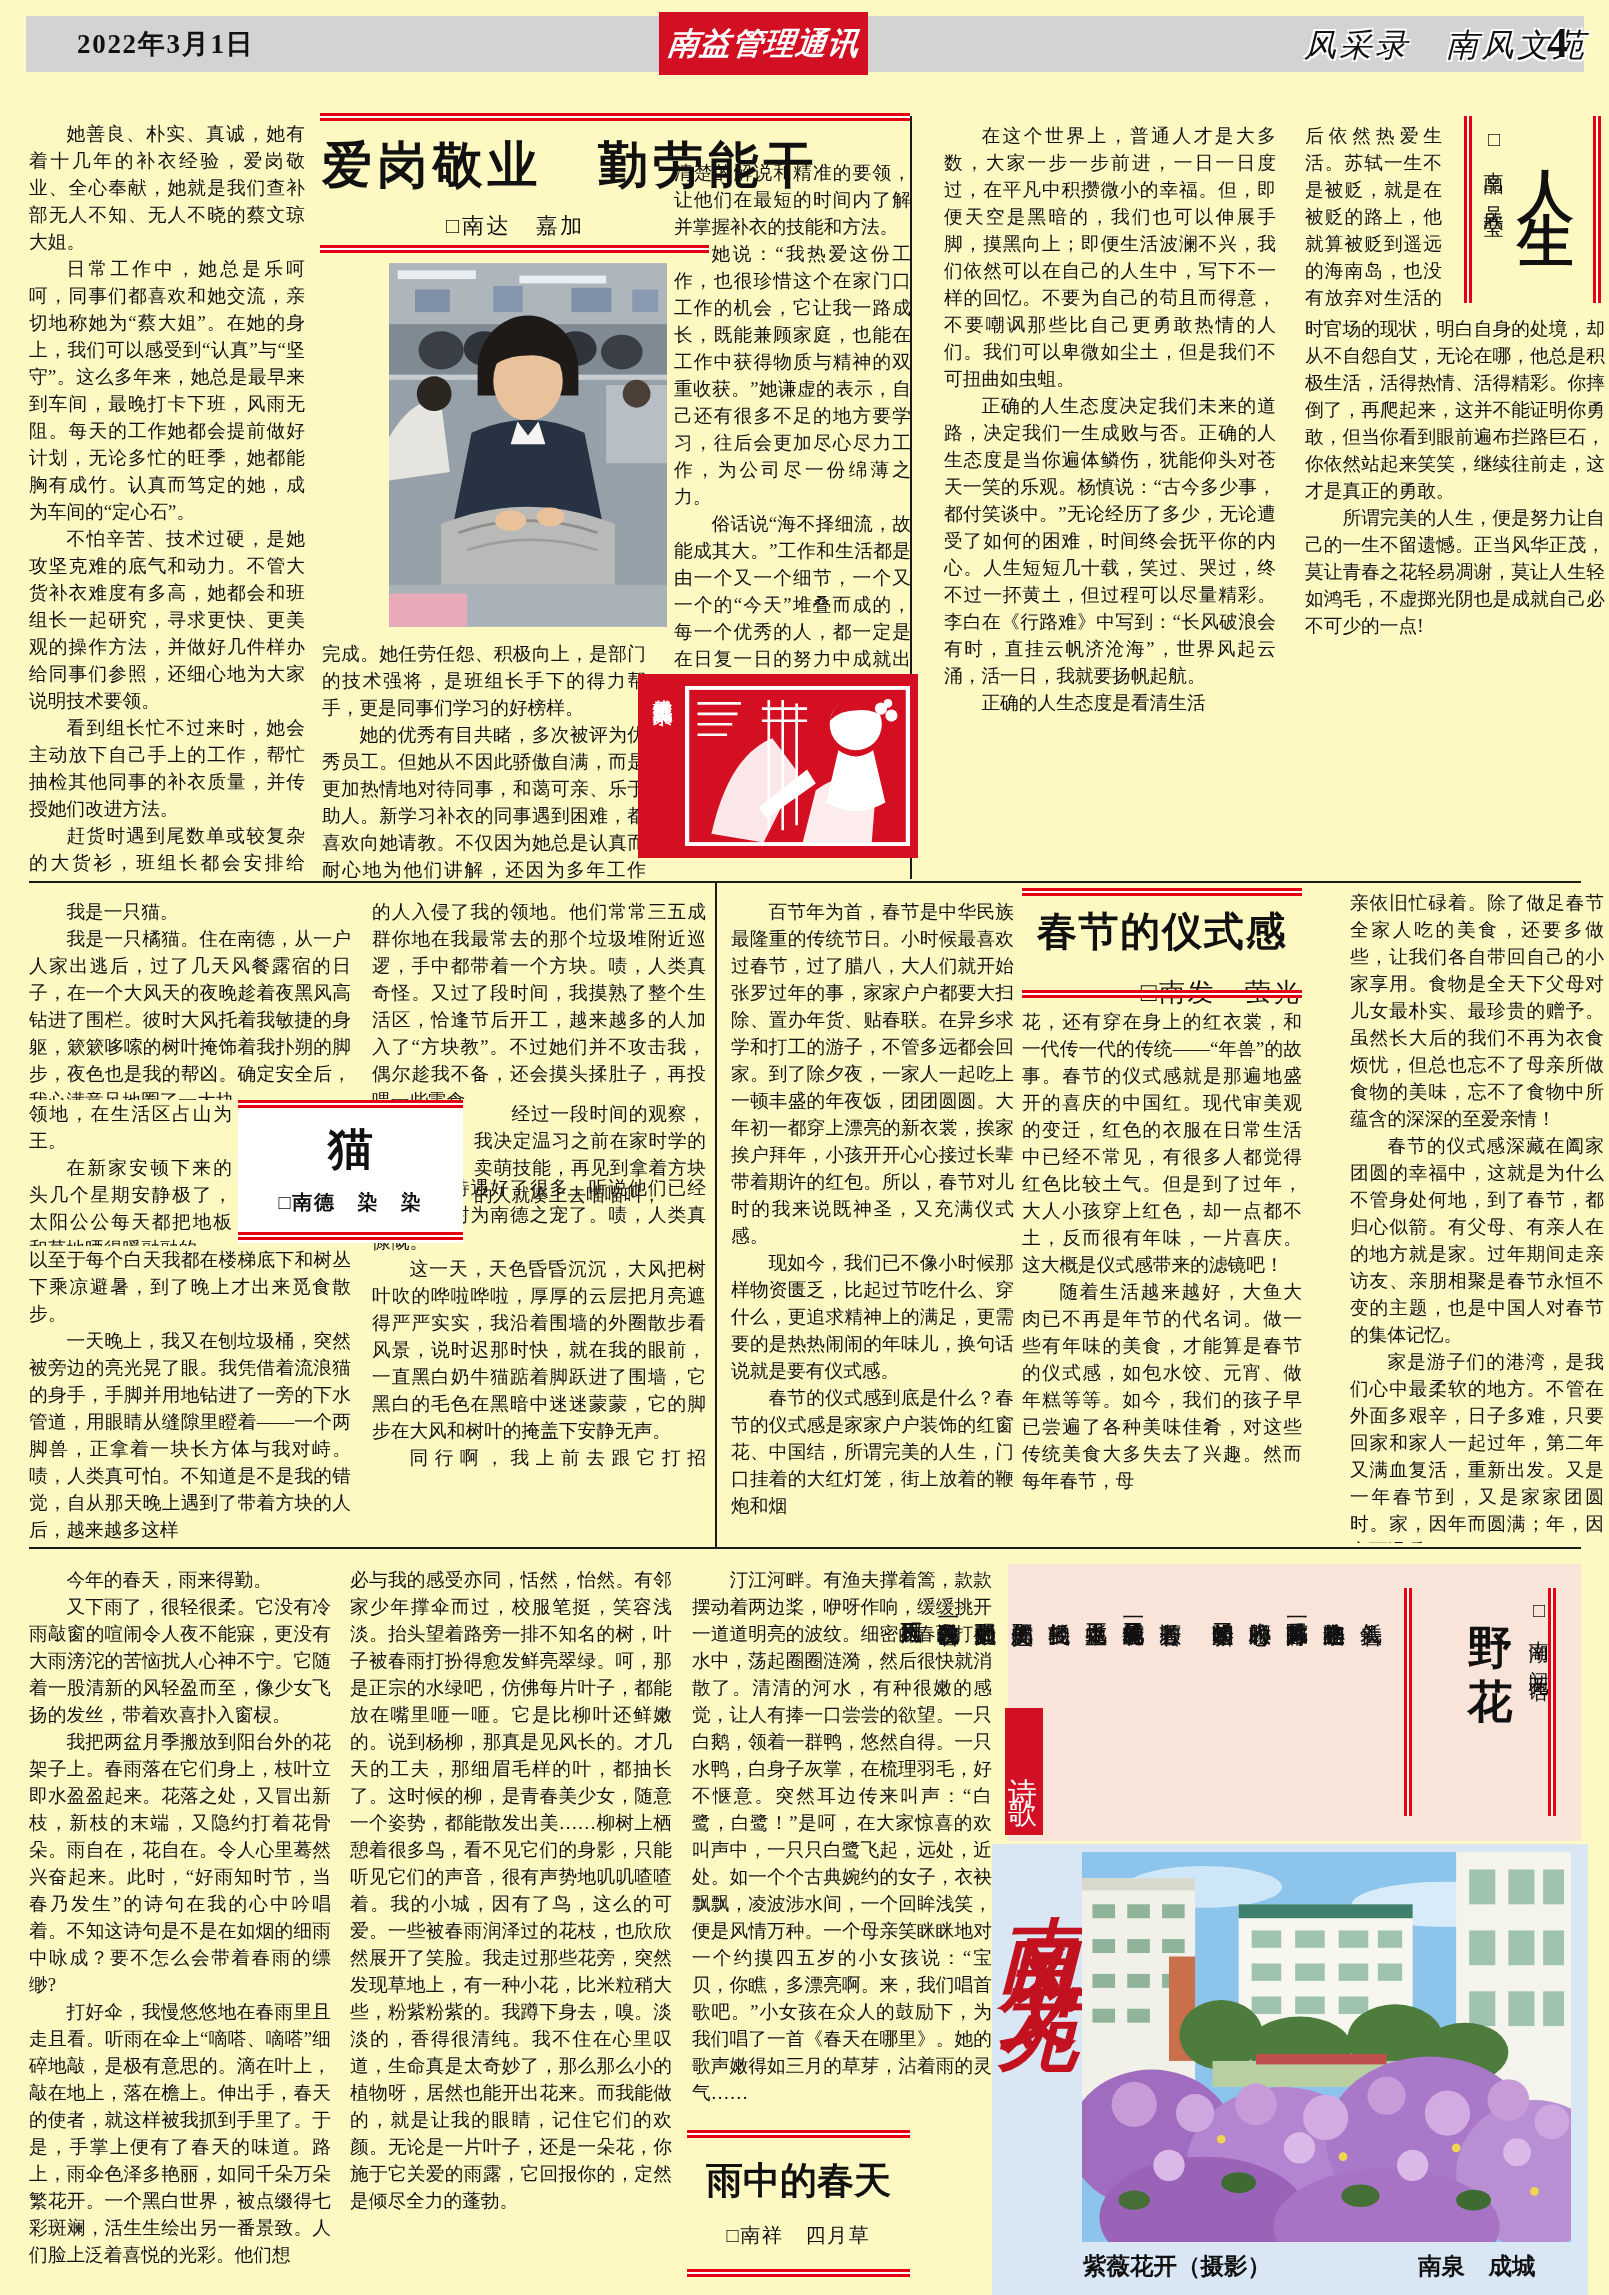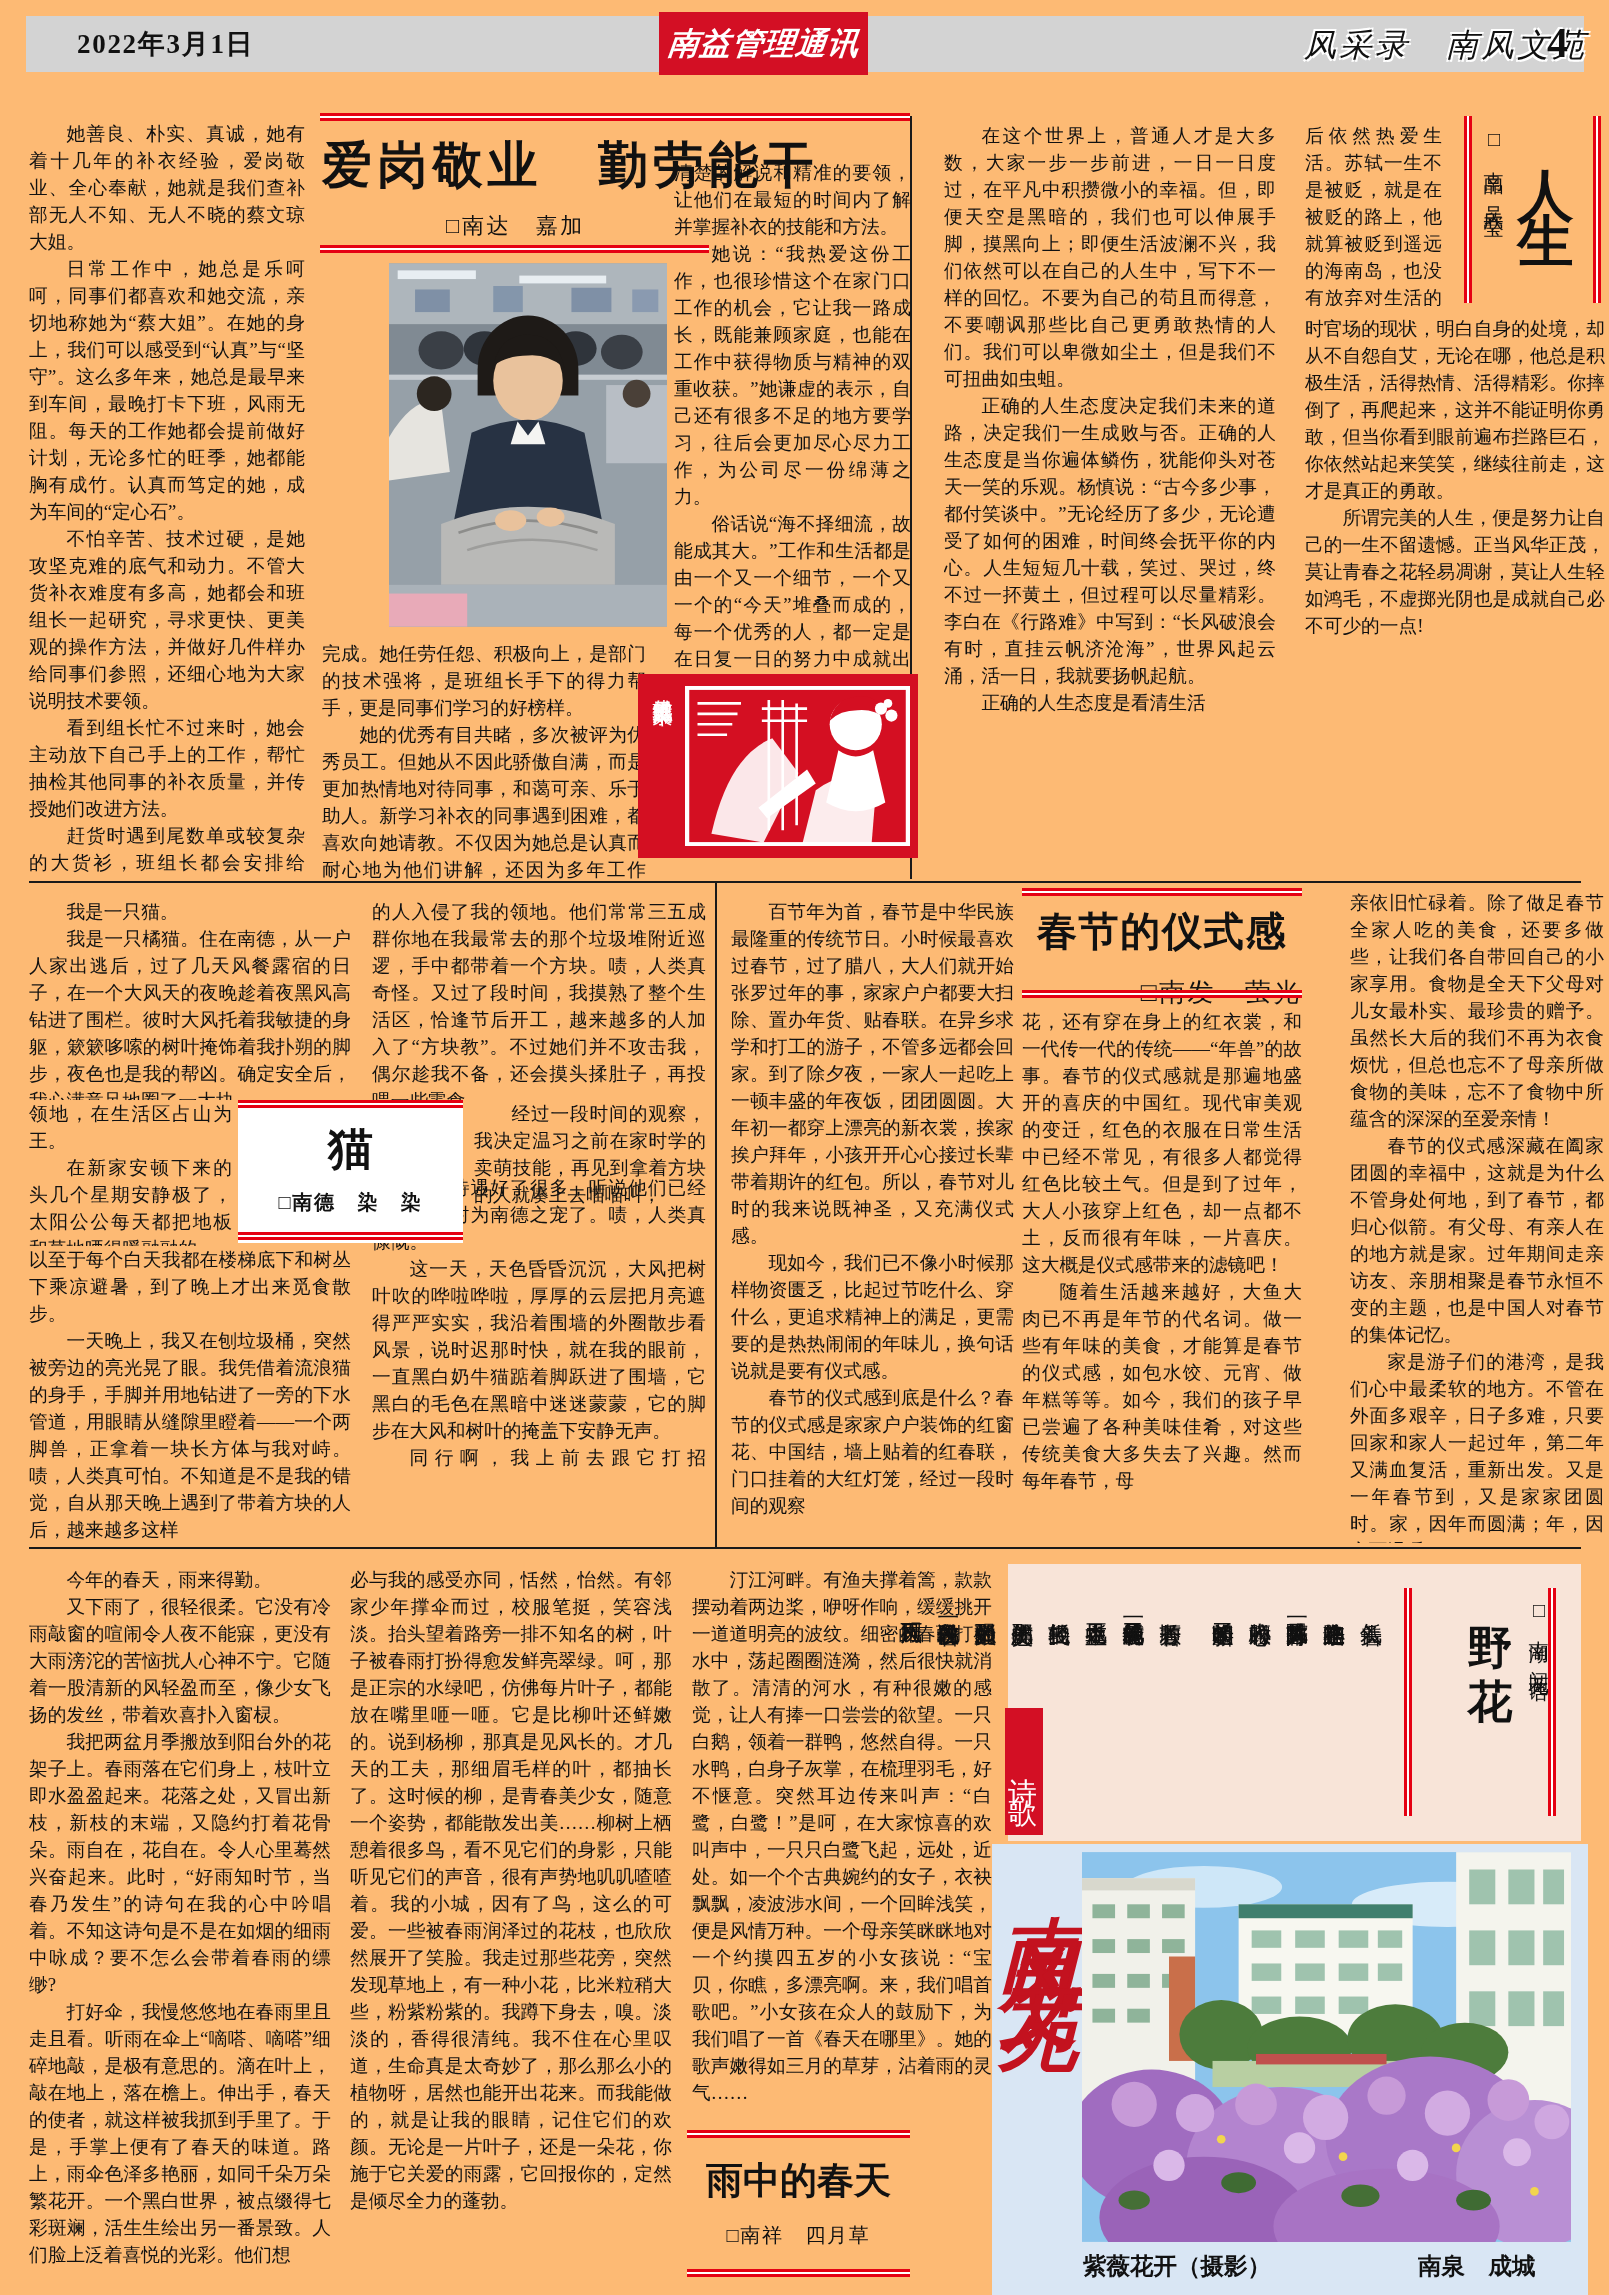--- a/index.html
+++ b/index.html
@@ -1,16 +1,16 @@
 <!DOCTYPE html>
 <html style="font-size:14px"><head>
 <meta charset="utf-8">
 <style>
   html,body{margin:0;padding:0;background:#fff;}
-  #page{position:relative;width:1610px;height:2295px;background:#fdba74;
+  #page{position:relative;width:1610px;height:2295px;background:#fef9c3;
         font-family:"Liberation Serif","DejaVu Serif",serif;color:#111;overflow:hidden;}
   
   .hbar{position:absolute;left:26px;top:15.7px;width:1558px;height:56px;background:#d3d3d3;}
   .hdate{position:absolute;left:77px;top:26px;font-size:27px;font-weight:bold;letter-spacing:1.7px;}
   .mast{position:absolute;left:659px;top:12px;width:209px;height:63px;background:#d30f24;
         display:flex;align-items:center;justify-content:center;}
   .mast span{color:#fff;font-size:31px;font-weight:bold;font-style:italic;letter-spacing:0.9px;transform:skewX(-6deg);}
   .hsec{position:absolute;left:1304px;top:24px;font-size:32px;font-weight:normal;font-style:italic;letter-spacing:3.5px;
         text-shadow:-1.7px -1.7px 0 #fff,1.7px -1.7px 0 #fff,-1.7px 1.7px 0 #fff,1.7px 1.7px 0 #fff;}
   .hnum{position:absolute;left:1547px;top:19px;font-size:42px;font-weight:bold;
@@ -193,21 +193,21 @@
   <div style="position:absolute;left:238px;top:1100px;width:225px;height:143px;background:#fff;">
     <div class="dh" style="left:0;top:0;width:225px;"></div>
     <div style="position:absolute;left:0;top:19px;width:225px;text-align:center;font-size:45px;font-weight:900;">猫</div>
     <div style="position:absolute;left:0;top:89px;width:225px;text-align:center;font-size:20px;font-weight:bold;letter-spacing:1.7px;">□南德　染　染</div>
     <div class="dh" style="left:0;top:132px;width:225px;"></div>
   </div>
 
   <div class="col" style="left:731px;top:898px;width:283px;height:646px;">
     <p>百节年为首，春节是中华民族最隆重的传统节日。小时候最喜欢过春节，过了腊八，大人们就开始张罗过年的事，家家户户都要大扫除、置办年货、贴春联。在异乡求学和打工的游子，不管多远都会回家。到了除夕夜，一家人一起吃上一顿丰盛的年夜饭，团团圆圆。大年初一都穿上漂亮的新衣裳，挨家挨户拜年，小孩开开心心接过长辈带着期许的红包。所以，春节对儿时的我来说既神圣，又充满仪式感。</p>
     <p>现如今，我们已不像小时候那样物资匮乏，比起过节吃什么、穿什么，更追求精神上的满足，更需要的是热热闹闹的年味儿，换句话说就是要有仪式感。</p>
-    <p>春节的仪式感到底是什么？春节的仪式感是家家户户装饰的红窗花、中国结，墙上贴着的红春联，门口挂着的大红灯笼，经过一段时间的观察</p>
+    <p>春节的仪式感到底是什么？春节的仪式感是家家户户装饰的红窗花、中国结，所谓完美的人生，门口挂着的大红灯笼，街上放着的鞭炮和烟</p>
   </div>
   <div style="position:absolute;left:1022px;top:888px;width:280px;height:110px;">
     <div class="dh" style="left:0;top:0;width:280px;"></div>
     <div style="position:absolute;left:0;top:15.7px;width:280px;text-align:center;font-size:40px;font-weight:900;letter-spacing:1.7px;">春节的仪式感</div>
     <div style="position:absolute;left:0;top:87px;width:280px;text-align:right;font-size:26px;letter-spacing:2.6px;">□南发　萤光</div>
     <div class="dh" style="left:0;top:102px;width:280px;"></div>
   </div>
   <div class="col" style="left:1022px;top:1008px;width:280px;height:536px;">
     <p class="cont">花，还有穿在身上的红衣裳，和一代传一代的传统——“年兽”的故事。春节的仪式感就是那遍地盛开的喜庆的中国红。现代审美观的变迁，红色的衣服在日常生活中已经不常见，有很多人都觉得红色比较土气。但是到了过年，大人小孩穿上红色，却一点都不土，反而很有年味，一片喜庆。这大概是仪式感带来的滤镜吧！</p>
     <p>随着生活越来越好，大鱼大肉已不再是年节的代名词。做一些有年味的美食，才能算是春节的仪式感，如包水饺、元宵、做年糕等等。如今，我们的孩子早已尝遍了各种美味佳肴，对这些传统美食大多失去了兴趣。然而每年春节，母</p>

